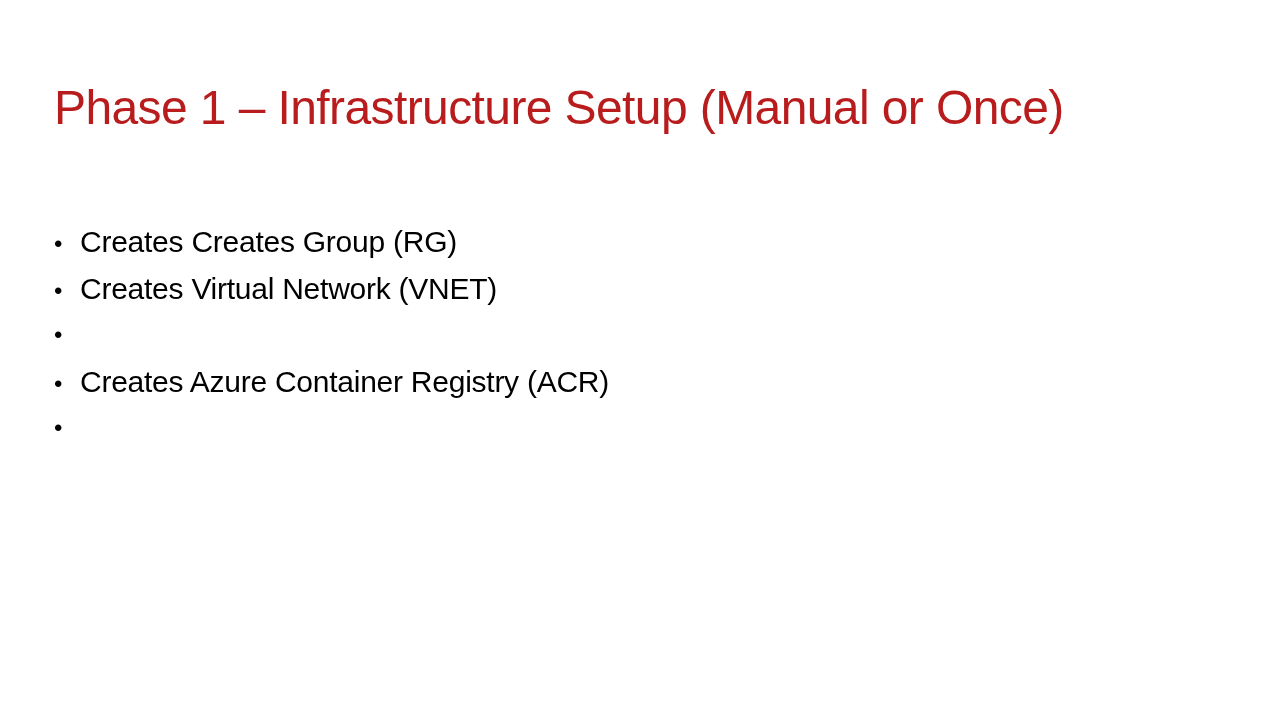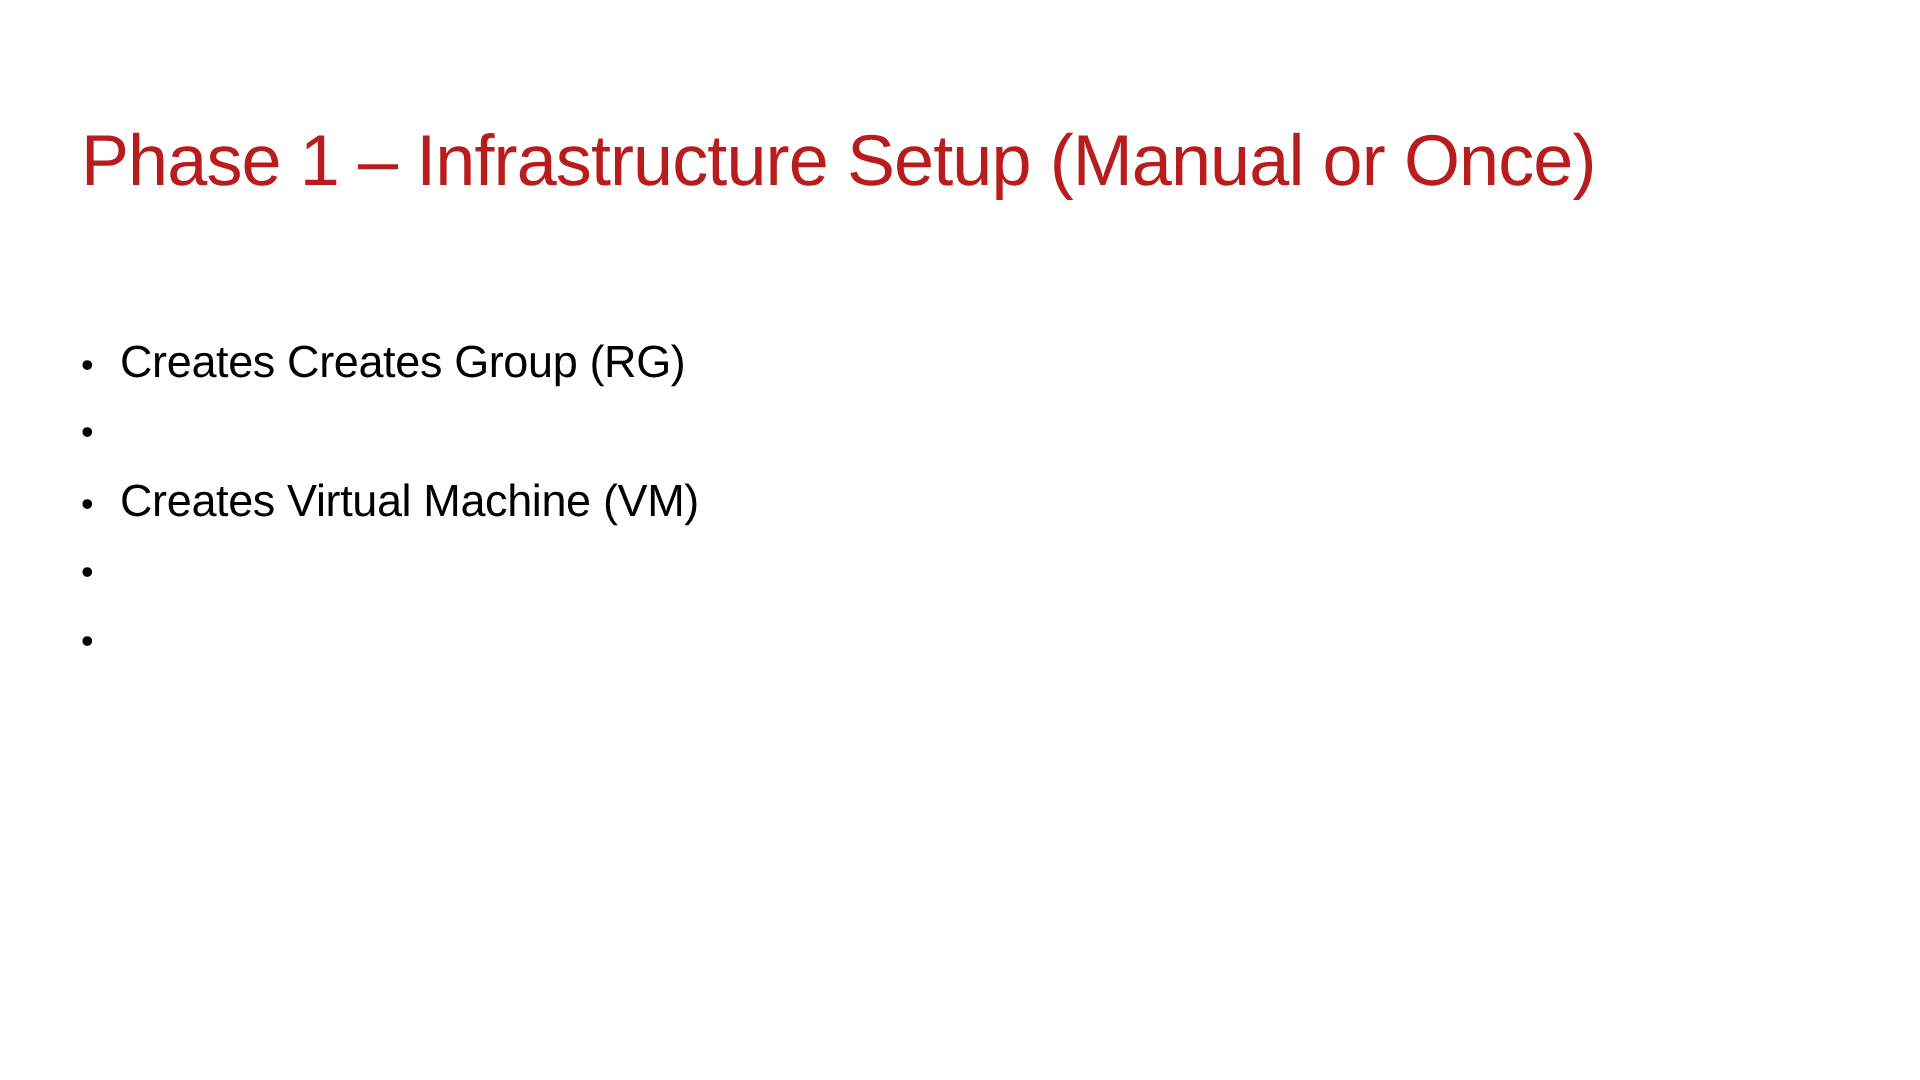--- a/index.html
+++ b/index.html
@@ -84,29 +84,30 @@
   <div class="slide-body">
     <ul class="bullet-list">
 
       <li class="bullet-item">
         <span class="bullet-marker">•</span>
         <span class="bullet-text">Creates Creates Group (RG)</span>
       </li>
 
       <li class="bullet-item">
         <span class="bullet-marker">•</span>
+        <span class="bullet-text">Creates Virtual Network (VNET)</span>
       </li>
 
       <li class="bullet-item">
         <span class="bullet-marker">•</span>
-        <span class="bullet-text">Creates Virtual Machine (VM)</span>
       </li>
 
       <li class="bullet-item">
         <span class="bullet-marker">•</span>
+        <span class="bullet-text">Creates Azure Container Registry (ACR)</span>
       </li>
 
       <li class="bullet-item">
         <span class="bullet-marker">•</span>
       </li>
 
     </ul>
   </div>
 
 </div>

